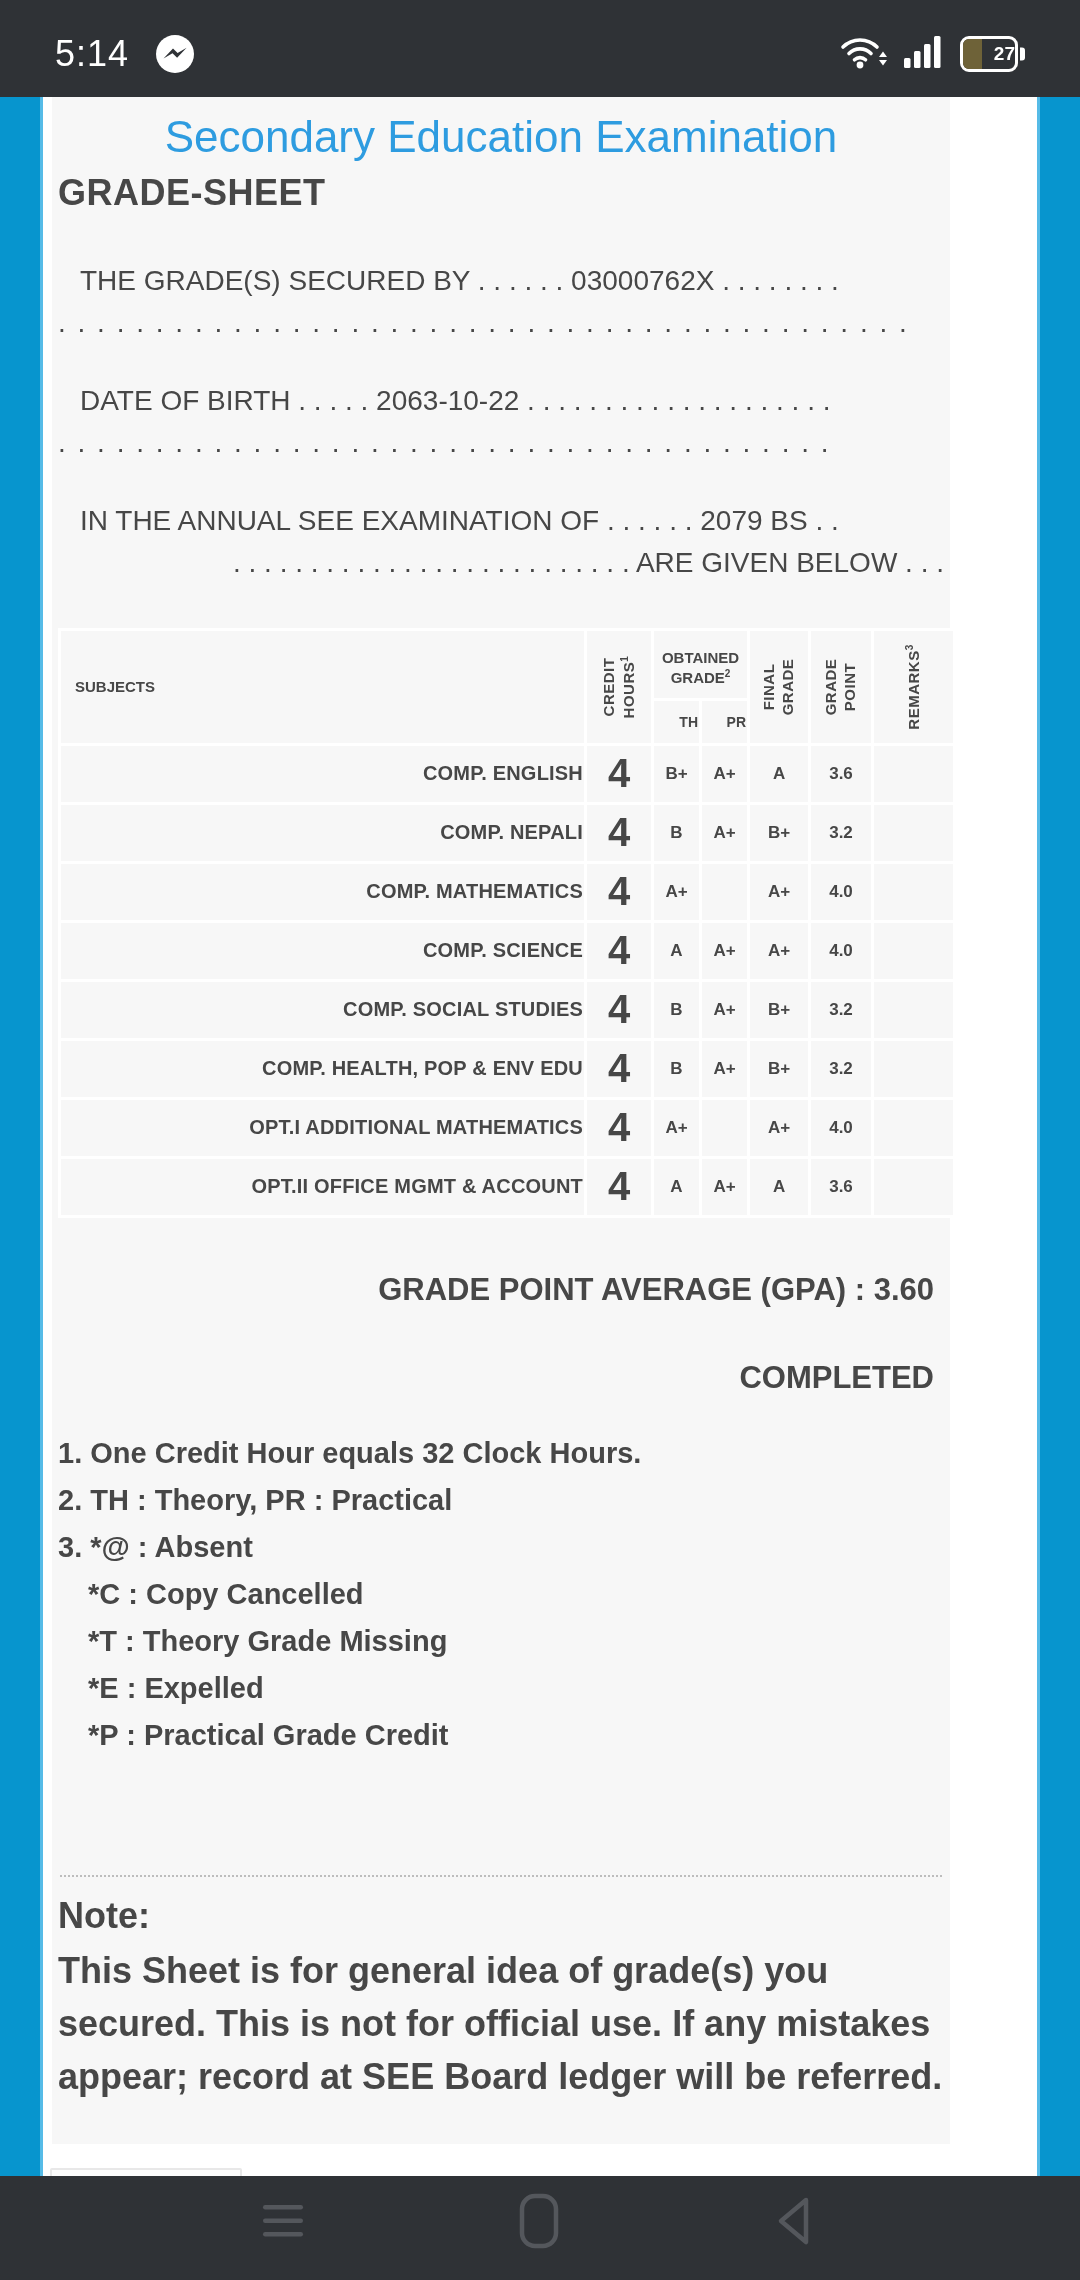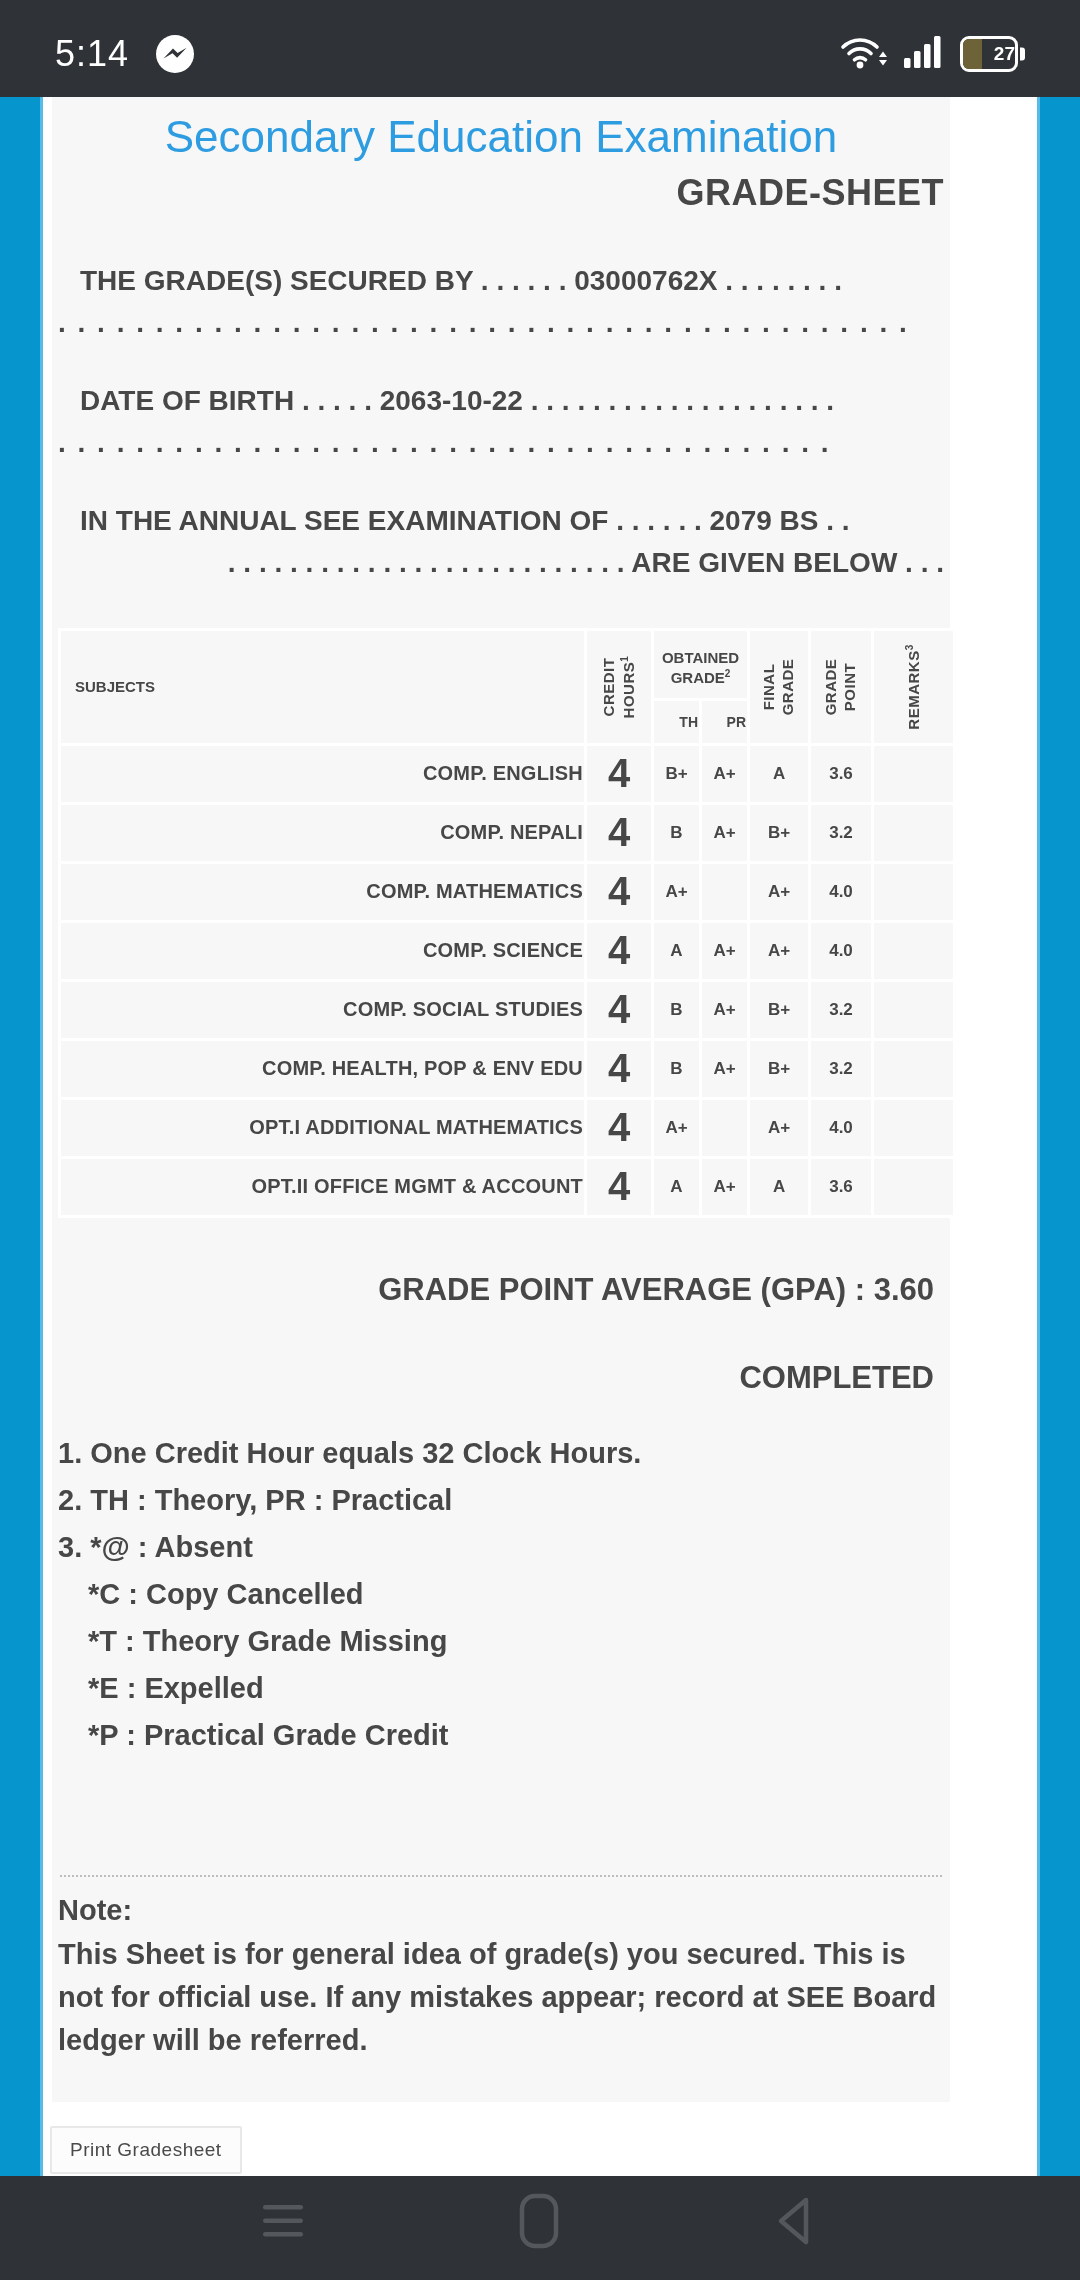--- a/index.html
+++ b/index.html
@@ -34,23 +34,23 @@
   .edge-left{left:0;border-right:3px solid #56BBE7;}
   .edge-right{right:0;border-left:3px solid #56BBE7;}
   .card{
     margin:0 46px 0 52px;width:898px;min-height:1890px;background:#F7F7F7;
     box-sizing:border-box;padding:14px 6px 40px 6px;color:#474747;
   }
   .doc-title{
     text-align:center;font-size:44px;font-weight:400;color:#2E9CE0;line-height:1.2;margin:0;
   }
   .doc-subtitle{
-    text-align:right;font-size:36px;font-weight:700;color:#474747;margin:8px 0 0 0;letter-spacing:0.5px;
-  }
-  .intro{margin-top:46px;font-size:28px;font-weight:700;line-height:1.5;}
+    text-align:left;font-size:36px;font-weight:700;color:#474747;margin:8px 0 0 0;letter-spacing:0.5px;
+  }
+  .intro{margin-top:46px;font-size:28px;font-weight:400;line-height:1.5;}
   .intro + .intro{margin-top:36px;}
   .intro .l1{padding-left:22px;white-space:nowrap;}
   .intro .l2{white-space:nowrap;overflow:hidden;}
   .intro .l2.dots{letter-spacing:2px;}
   .intro .l2.right{text-align:right;letter-spacing:0;}
   
   table.grades{
     width:100%;margin-top:44px;border-collapse:separate;border-spacing:3px;
     background:#fff;table-layout:fixed;
   }
@@ -70,21 +70,21 @@
   tbody td.subj{text-align:right;padding-left:14px;font-size:20px;letter-spacing:0.2px;}
   tbody td.credit{font-size:40px;font-weight:700;}
   sup{font-size:10px;}
   
   .summary{margin-top:54px;text-align:right;padding-right:10px;}
   .gpa-line{font-size:31px;font-weight:700;}
   .status-line{font-size:31px;font-weight:700;margin-top:52px;}
   .footnotes{margin-top:34px;font-size:29px;font-weight:700;line-height:1.62;}
   .footnotes .fn.indent{padding-left:30px;}
   .divider{border:0;border-top:2px dotted #BDBDBD;margin:116px 2px 0 2px;}
-  .note{margin-top:12px;font-size:29px;font-weight:700;line-height:1.48;}
+  .note{margin-top:12px;font-size:36px;font-weight:700;line-height:1.48;}
   .note-heading{margin-bottom:2px;}
   
   .print-btn{
     display:inline-block;margin:24px 0 0 50px;padding:11px 18px;
     background:#FCFCFC;border:2px solid #E8E8E8;border-radius:2px;
     font-family:"Liberation Sans",sans-serif;font-size:19px;color:#4A4A4A;letter-spacing:0.5px;
     cursor:pointer;
   }
   
   .nav-bar{

